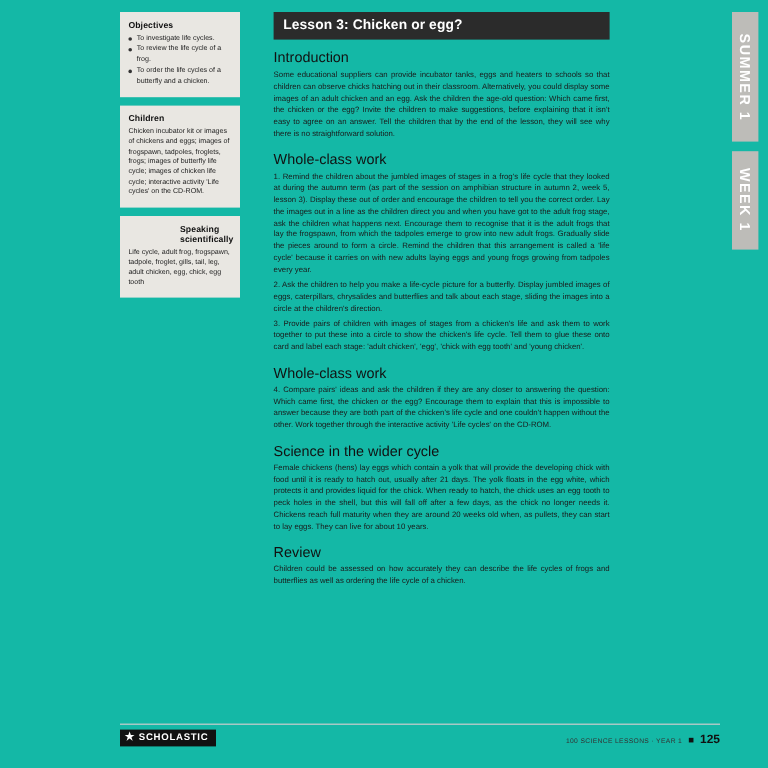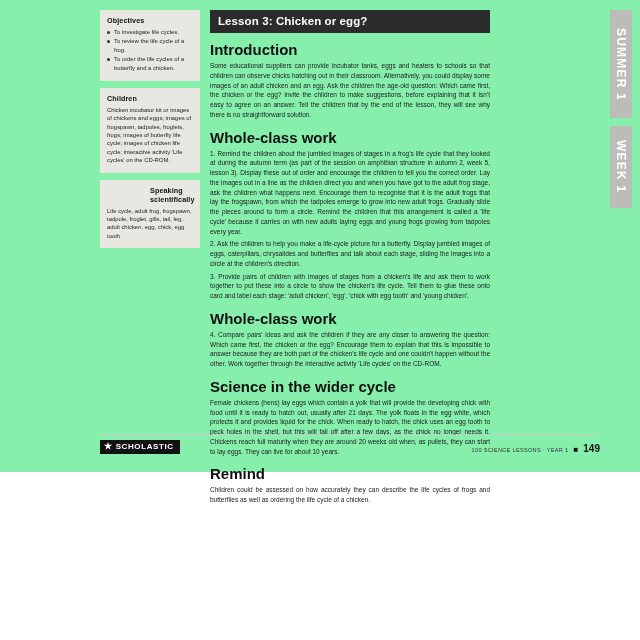--- a/index.html
+++ b/index.html
@@ -13,22 +13,22 @@
     font-family: "Liberation Sans", sans-serif;
     color: #111111;
     position: relative;
     overflow: hidden;
   }
 
   .page {
     position: absolute;
     left: 0; top: 0;
     width: 640px;
-    height: 472px;
-    background: #86efac;
+    height: 640px;
+    background: #14b8a6;
   }
 
   
   .sidebar {
     position: absolute;
     left: 100px;
     top: 10px;
     width: 100px;
   }
   .side-block {
@@ -73,35 +73,35 @@
     top: 3px;
     width: 3px;
     height: 3px;
     border-radius: 50%;
     background: #333333;
   }
 
   
   .main {
     position: absolute;
-    left: 210px;
+    left: 228px;
     top: 10px;
     width: 280px;
   }
   .lesson-bar {
     background: #2b2b2b;
     color: #ffffff;
     font-size: 11.5px;
     font-weight: bold;
     padding: 5px 8px 6px 8px;
     letter-spacing: 0.1px;
   }
   h2.sec {
-    font-size: 15px;
-    font-weight: bold;
+    font-size: 12px;
+    font-weight: normal;
     margin: 9px 0 3px 0;
     color: #111111;
   }
   h2.sec.first {
     margin-top: 8px;
   }
   p.body {
     font-size: 6.5px;
     line-height: 1.5;
     margin: 0 0 3px 0;
@@ -226,34 +226,34 @@
     <p class="body">2. Ask the children to help you make a life-cycle picture for a butterfly. Display jumbled images of eggs, caterpillars, chrysalides and butterflies and talk about each stage, sliding the images into a circle at the children's direction.</p>
 
     <p class="body">3. Provide pairs of children with images of stages from a chicken's life and ask them to work together to put these into a circle to show the chicken's life cycle. Tell them to glue these onto card and label each stage: 'adult chicken', 'egg', 'chick with egg tooth' and 'young chicken'.</p>
 
     <h2 class="sec">Whole-class work</h2>
     <p class="body">4. Compare pairs' ideas and ask the children if they are any closer to answering the question: Which came first, the chicken or the egg? Encourage them to explain that this is impossible to answer because they are both part of the chicken's life cycle and one couldn't happen without the other. Work together through the interactive activity 'Life cycles' on the CD-ROM.</p>
 
     <h2 class="sec">Science in the wider cycle</h2>
     <p class="body">Female chickens (hens) lay eggs which contain a yolk that will provide the developing chick with food until it is ready to hatch out, usually after 21 days. The yolk floats in the egg white, which protects it and provides liquid for the chick. When ready to hatch, the chick uses an egg tooth to peck holes in the shell, but this will fall off after a few days, as the chick no longer needs it. Chickens reach full maturity when they are around 20 weeks old when, as pullets, they can start to lay eggs. They can live for about 10 years.</p>
 
-    <h2 class="sec">Remind</h2>
+    <h2 class="sec">Review</h2>
     <p class="body">Children could be assessed on how accurately they can describe the life cycles of frogs and butterflies as well as ordering the life cycle of a chicken.</p>
 
   </div>
 
   <div class="tab tab-summer">SUMMER 1</div>
   <div class="tab tab-week">WEEK 1</div>
 
   <div class="footer-rule"></div>
 
   <div class="logo">
     <span class="star">★</span>
     <span>SCHOLASTIC</span>
   </div>
 
   <div class="footer-right">
     <span class="footer-meta">100 SCIENCE LESSONS · YEAR 1</span>
     <span class="footer-bullet">■</span>
-    <span class="page-num">149</span>
+    <span class="page-num">125</span>
   </div>
 
 </div>
 
 </body></html>

